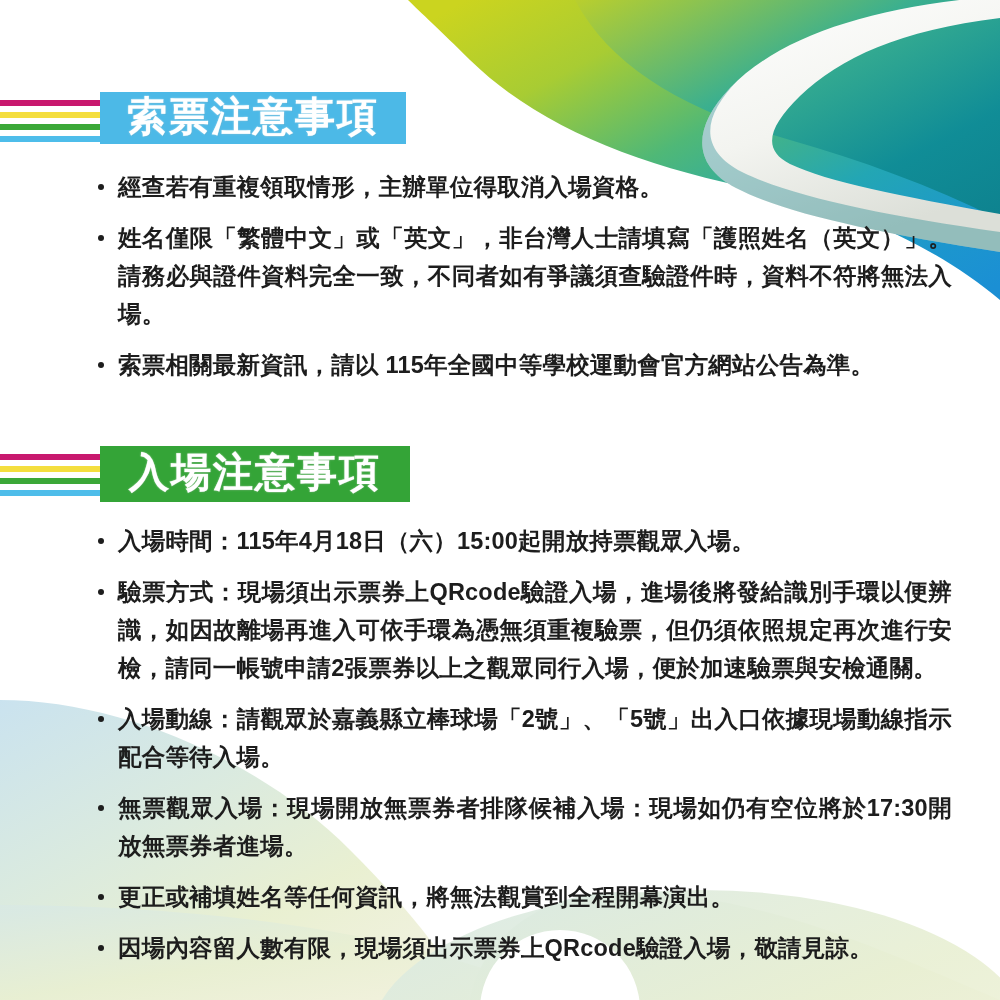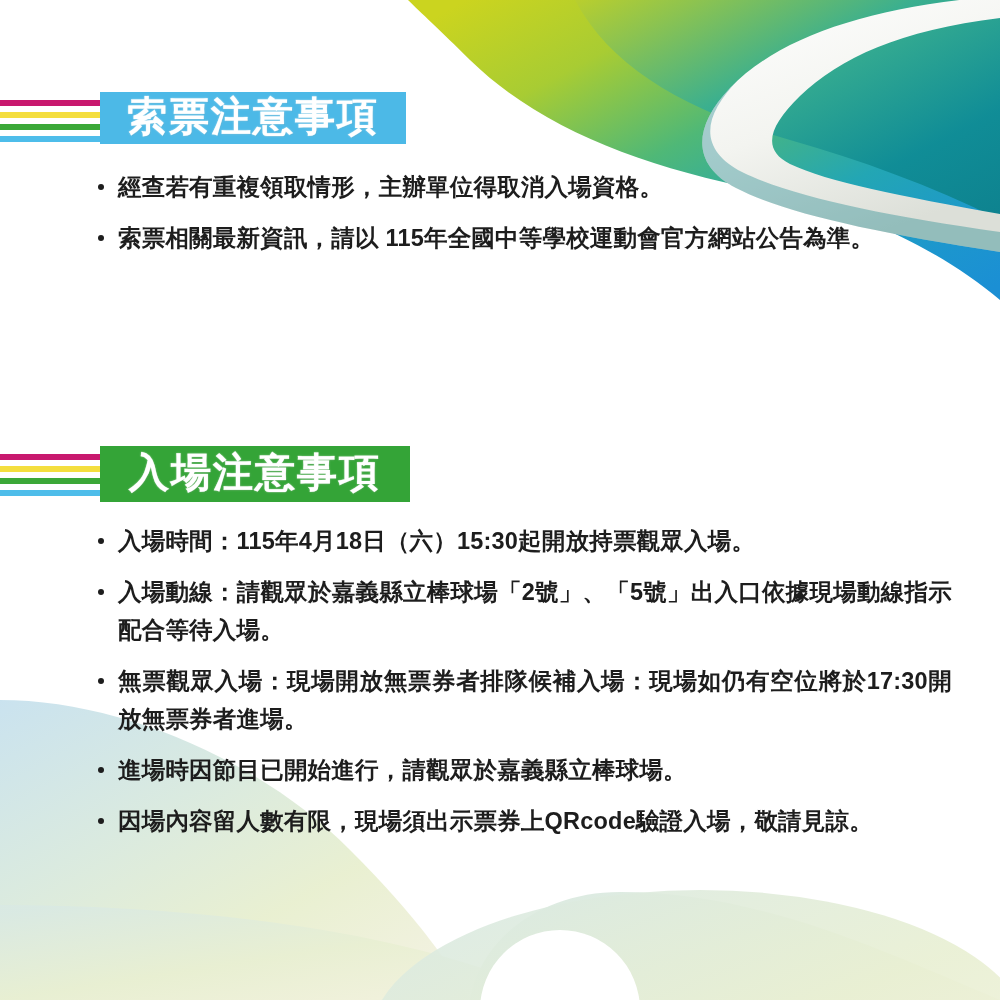--- a/index.html
+++ b/index.html
@@ -159,51 +159,59 @@
     <span class="badge-text">索票注意事項</span>
   </div>
 
   <div class="section-body" style="top:168px;">
     <div class="bullet-item">
       <span class="bullet-dot"></span>
       <span class="bullet-text">經查若有重複領取情形，主辦單位得取消入場資格。</span>
     </div>
     <div class="bullet-item">
       <span class="bullet-dot"></span>
+      <span class="bullet-text">姓名僅限「繁體中文」或「英文」，非台灣人士請填寫「護照姓名（英文）」。請務必與證件資料完全一致，不同者如有爭議須查驗證件時，資料不符將無法入場。</span>
+    </div>
+    <div class="bullet-item">
+      <span class="bullet-dot"></span>
       <span class="bullet-text">索票相關最新資訊，請以 115年全國中等學校運動會官方網站公告為準。</span>
     </div>
   </div>
 
   <div class="stripes" style="top:454px;">
     <div class="stripe s1" style="background:#C8186E;"></div>
     <div class="stripe s2" style="background:#F4DE3E;"></div>
     <div class="stripe s3" style="background:#3BA838;"></div>
     <div class="stripe s4" style="background:#4EBDEA;"></div>
   </div>
 
   <div class="badge" style="left:100px;top:446px;width:310px;height:56px;background:#34A437;">
     <span class="badge-text">入場注意事項</span>
   </div>
 
   <div class="section-body" style="top:522px;">
     <div class="bullet-item">
       <span class="bullet-dot"></span>
-      <span class="bullet-text">入場時間：115年4月18日（六）15:30起開放持票觀眾入場。</span>
+      <span class="bullet-text">入場時間：115年4月18日（六）15:00起開放持票觀眾入場。</span>
+    </div>
+    <div class="bullet-item">
+      <span class="bullet-dot"></span>
+      <span class="bullet-text">驗票方式：現場須出示票券上QRcode驗證入場，進場後將發給識別手環以便辨識，如因故離場再進入可依手環為憑無須重複驗票，但仍須依照規定再次進行安檢，請同一帳號申請2張票券以上之觀眾同行入場，便於加速驗票與安檢通關。</span>
     </div>
     <div class="bullet-item">
       <span class="bullet-dot"></span>
       <span class="bullet-text">入場動線：請觀眾於嘉義縣立棒球場「2號」、「5號」出入口依據現場動線指示配合等待入場。</span>
     </div>
     <div class="bullet-item">
       <span class="bullet-dot"></span>
       <span class="bullet-text">無票觀眾入場：現場開放無票券者排隊候補入場：現場如仍有空位將於17:30開放無票券者進場。</span>
     </div>
     <div class="bullet-item">
       <span class="bullet-dot"></span>
-      <span class="bullet-text">進場時因節目已開始進行，請觀眾於嘉義縣立棒球場。</span>
+      <span class="bullet-text">更正或補填姓名等任何資訊，將無法觀賞到全程開幕演出。</span>
     </div>
     <div class="bullet-item">
       <span class="bullet-dot"></span>
       <span class="bullet-text">因場內容留人數有限，現場須出示票券上QRcode驗證入場，敬請見諒。</span>
     </div>
   </div>
 
 </div>
 
 </body></html>

